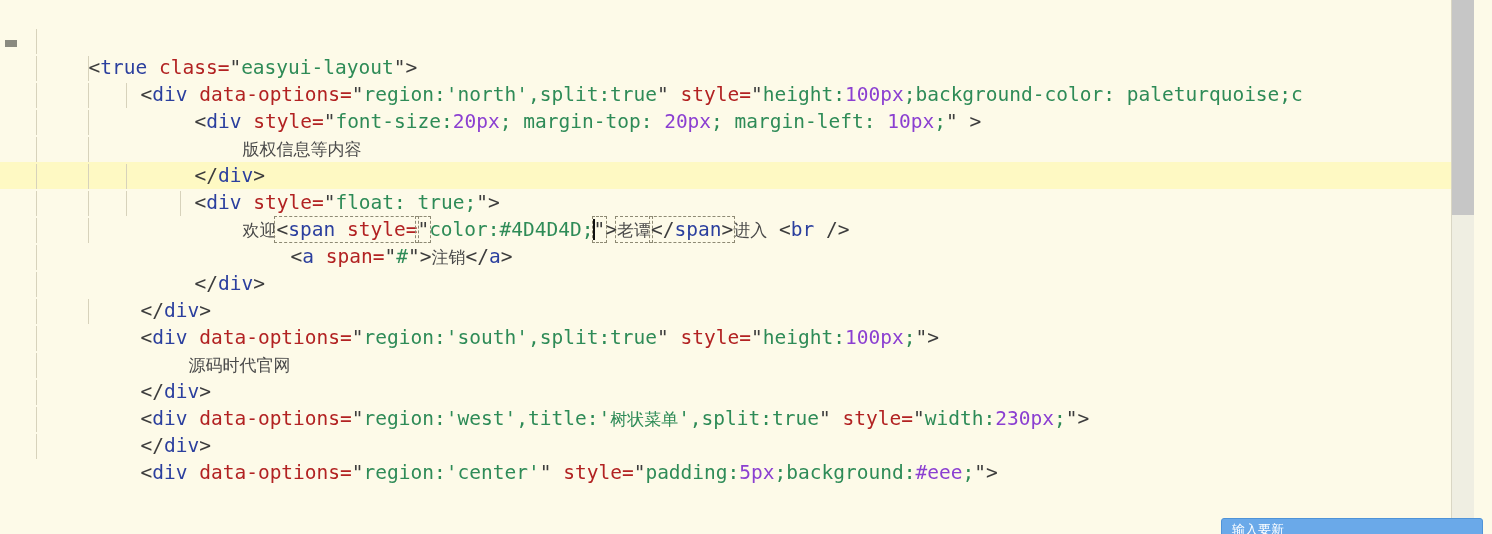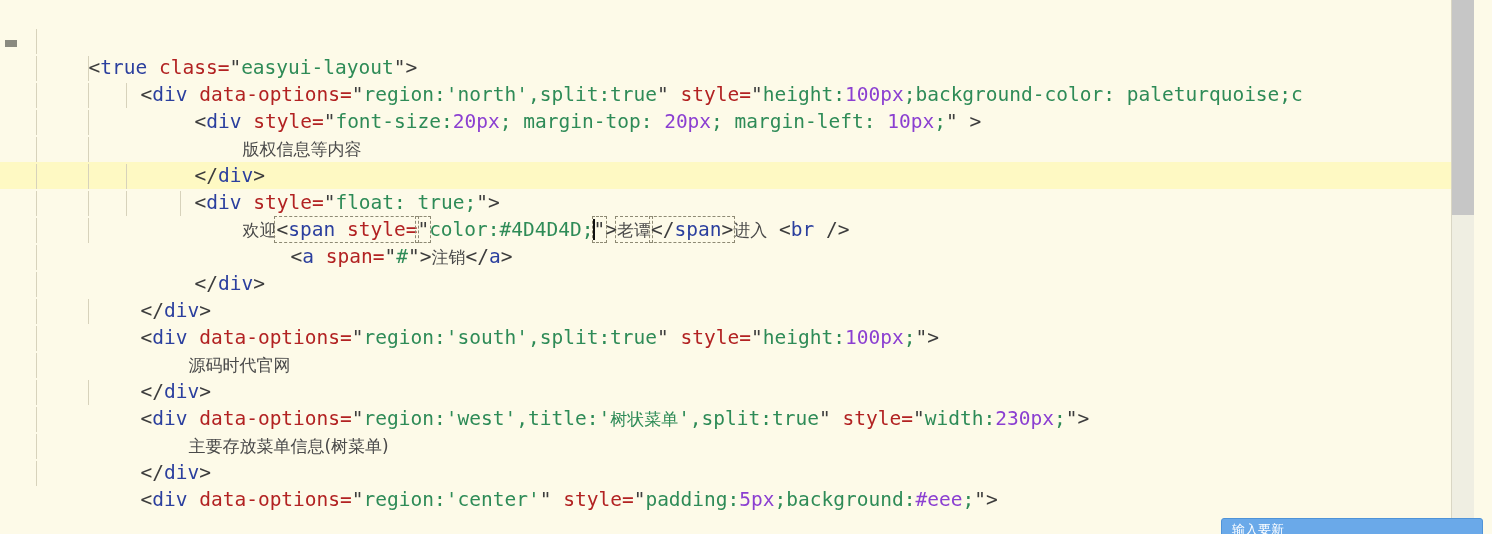--- a/index.html
+++ b/index.html
@@ -241,24 +241,20 @@
     <div class="code-line">
       <div class="guides"><span class="guide" style="left:36px"></span></div>
       <span class="txt" style="padding-left:70px"><span class="p">&lt;/</span><span class="tg">div</span><span class="p">&gt;</span></span>
     </div>
 
     <div class="code-line">
       <div class="guides"><span class="guide" style="left:36px"></span></div>
       <span class="txt" style="padding-left:70px"><span class="p">&lt;</span><span class="tg">div</span> <span class="at">data-options</span><span class="at">=</span><span class="qt">"</span><span class="st">region:'west',title:'</span><span class="cn" style="color:#2e8b57">树状菜单</span><span class="st">',split:true</span><span class="qt">"</span> <span class="at">style</span><span class="at">=</span><span class="qt">"</span><span class="st">width:</span><span class="nm">230px</span><span class="st">;</span><span class="qt">"</span><span class="p">&gt;</span></span>
     </div>
 
-    <div class="code-line">
-      <div class="guides"><span class="guide" style="left:36px"></span><span class="guide" style="left:88px"></span></div>
-      <span class="txt" style="padding-left:118px"><span class="cn">主要存放菜单信息(树菜单)</span></span>
-    </div>
 
     <div class="code-line">
       <div class="guides"><span class="guide" style="left:36px"></span></div>
       <span class="txt" style="padding-left:70px"><span class="p">&lt;/</span><span class="tg">div</span><span class="p">&gt;</span></span>
     </div>
 
     <div class="code-line">
       <div class="guides"><span class="guide" style="left:36px"></span></div>
       <span class="txt" style="padding-left:70px"><span class="p">&lt;</span><span class="tg">div</span> <span class="at">data-options</span><span class="at">=</span><span class="qt">"</span><span class="st">region:'center'</span><span class="qt">"</span> <span class="at">style</span><span class="at">=</span><span class="qt">"</span><span class="st">padding:</span><span class="nm">5px</span><span class="st">;background:</span><span class="nm">#eee</span><span class="st">;</span><span class="qt">"</span><span class="p">&gt;</span></span>
     </div>

